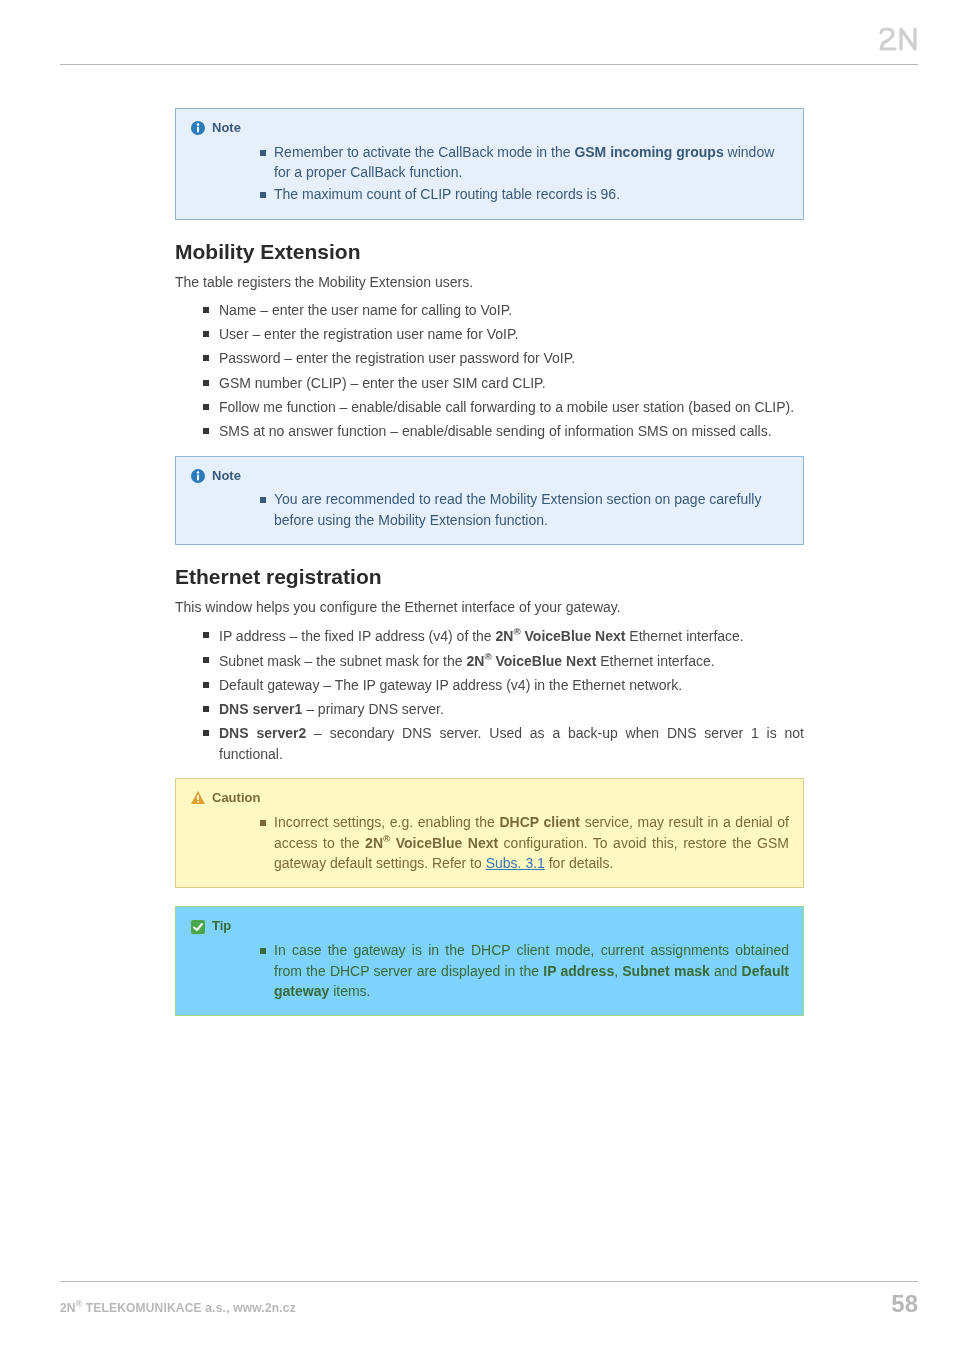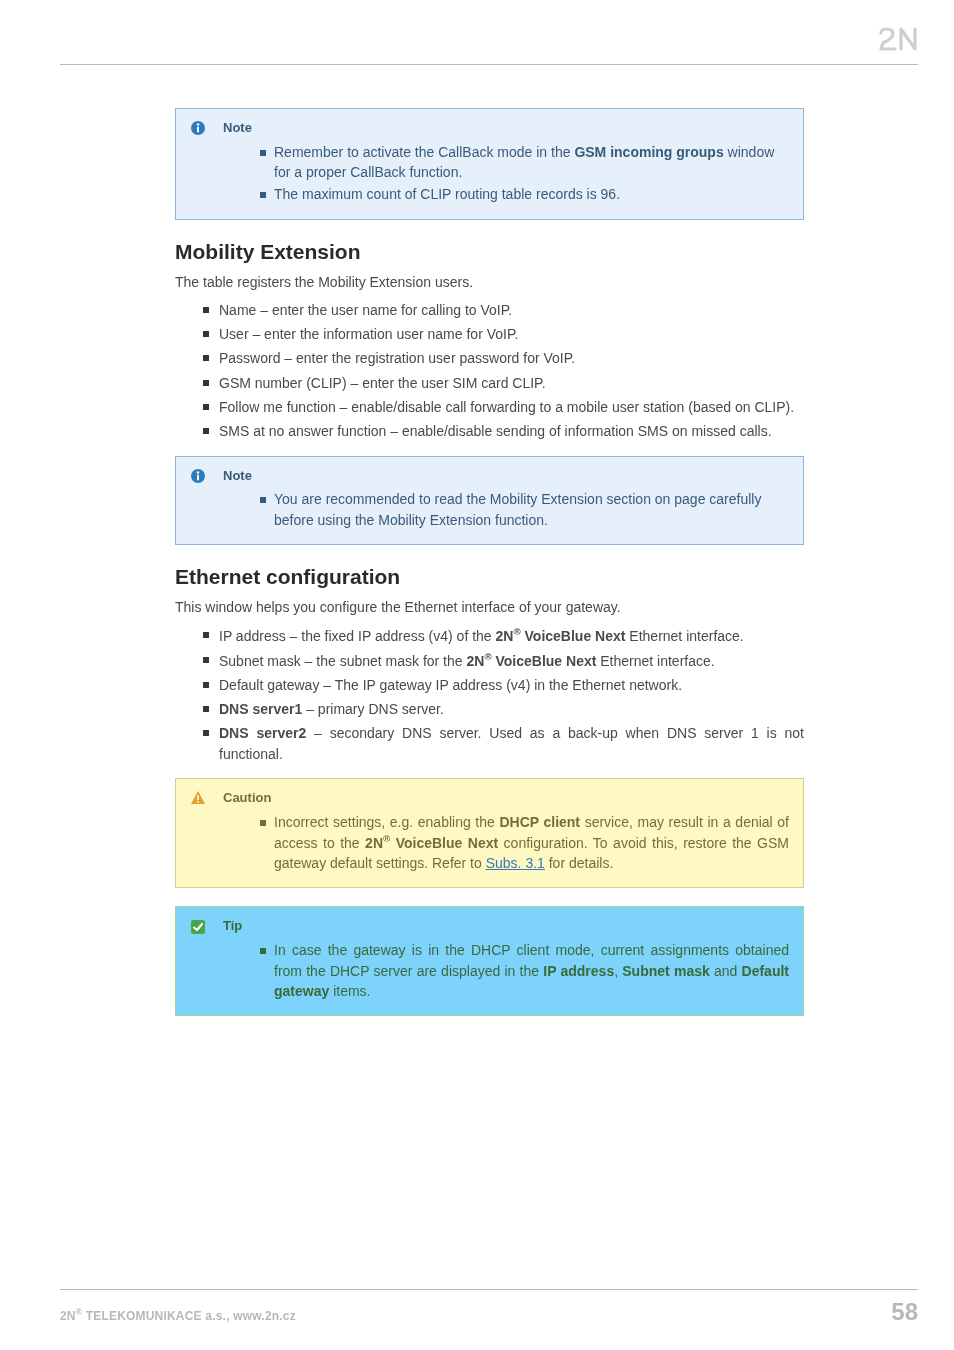--- a/index.html
+++ b/index.html
@@ -49,21 +49,21 @@
     color: #7a6a3a;
   }
   .callout.tip {
     background: #7dd3fc;
     border-color: #9fd88f;
     color: #3a6a3a;
   }
   .callout-head {
     display: flex;
     align-items: center;
-    gap: 17px;
+    gap: 6px;
     font-weight: bold;
     margin-bottom: 4px;
     font-size: 13px;
   }
   .callout-head .ico {
     width: 16px;
     height: 16px;
     display: inline-flex;
     align-items: center;
     justify-content: center;
@@ -118,21 +118,21 @@
     top: 0.5em;
     width: 6px;
     height: 6px;
     background: #353535;
   }
   ul.body-list.justify > li { text-align: justify; }
   .link { color: #3677b5; text-decoration: underline; }
   sup { font-size: 0.7em; vertical-align: super; }
   .footer {
     position: absolute;
-    bottom: 24px;
+    bottom: 32px;
     left: 60px;
     right: 36px;
   }
   .footer-rule {
     height: 1px;
     background: #b8b8b8;
     margin-bottom: 8px;
   }
   .footer-row {
     display: flex;
@@ -182,21 +182,21 @@
     <ul>
       <li><span>Remember to activate the CallBack mode in the </span><b>GSM incoming groups</b><span> window for a proper CallBack function.</span></li>
       <li><span>The maximum count of CLIP routing table records is 96.</span></li>
     </ul>
   </div>
 
   <h2 class="section">Mobility Extension</h2>
   <p class="intro">The table registers the Mobility Extension users.</p>
   <ul class="body-list justify">
     <li>Name – enter the user name for calling to VoIP.</li>
-    <li>User – enter the information user name for VoIP.</li>
+    <li>User – enter the registration user name for VoIP.</li>
     <li>Password – enter the registration user password for VoIP.</li>
     <li>GSM number (CLIP) – enter the user SIM card CLIP.</li>
     <li>Follow me function – enable/disable call forwarding to a mobile user station (based on CLIP).</li>
     <li>SMS at no answer function – enable/disable sending of information SMS on missed calls.</li>
   </ul>
 
   <div class="callout note">
     <div class="callout-head">
       <span class="ico">
         <svg width="16" height="16" viewBox="0 0 16 16">
@@ -205,21 +205,21 @@
             <rect x="7" y="6.5" width="2" height="6" rx="1" fill="#fff"></rect>
           </svg>
       </span>
       <span>Note</span>
     </div>
     <ul>
       <li>You are recommended to read the Mobility Extension section on page carefully before using the Mobility Extension function.</li>
     </ul>
   </div>
 
-  <h2 class="section">Ethernet configuration</h2>
+  <h2 class="section">Ethernet registration</h2>
   <p class="intro">This window helps you configure the Ethernet interface of your gateway.</p>
   <ul class="body-list justify">
     <li><span>IP address – the fixed IP address (v4) of the </span><b><span>2N</span><sup>®</sup><span> VoiceBlue Next</span></b><span> Ethernet interface.</span></li>
     <li><span>Subnet mask – the subnet mask for the </span><b><span>2N</span><sup>®</sup><span> VoiceBlue Next</span></b><span> Ethernet interface.</span></li>
     <li><span>Default gateway – The IP gateway IP address (v4) in the Ethernet network.</span></li>
     <li><b>DNS server1</b><span> – primary DNS server.</span></li>
     <li><b>DNS server2</b><span> – secondary DNS server. Used as a back-up when DNS server 1 is not functional.</span></li>
   </ul>
 
   <div class="callout caution">

